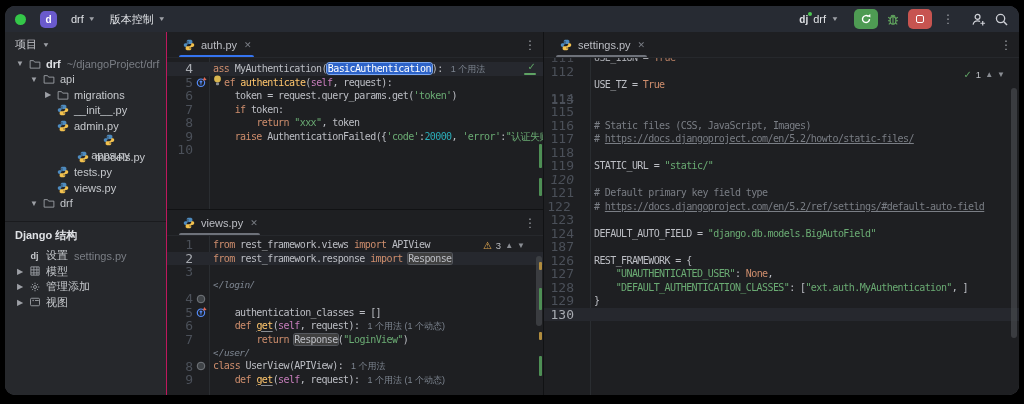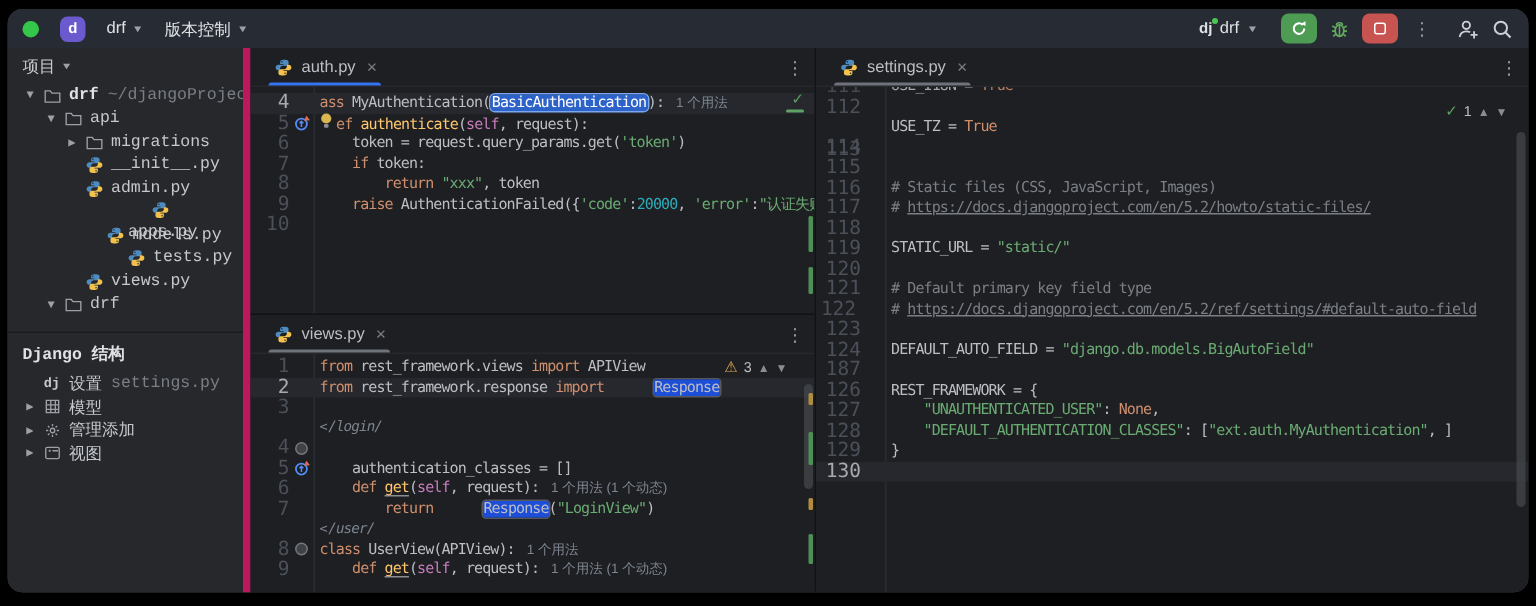--- a/index.html
+++ b/index.html
@@ -24,22 +24,22 @@
               background:#4cc652; }
   .sqbtn { width:24px; height:20px; border-radius:5px; display:flex; align-items:center; justify-content:center; }
   .run-btn { background:#4e9b53; }
   .stop-btn { background:#c75450; }
   .stop-in { width:8px; height:8px; border:1.5px solid #fff; border-radius:2px; }
   .ghosticon { color:#ced0d6; display:flex; align-items:center; }
   .dots3 { color:#9da0a6; font-size:12px; letter-spacing:1px; padding:0 2px; }
 
   
   .main { display:flex; height:calc(100% - 26px); }
-  .sidebar { width:162px; background:#26282c; border-right:5px solid #be185d; display:flex;
-             flex-direction:column; color:#bcbec4; font-size:11px; overflow:hidden;font-family:Liberation Mono, monospace;}
+  .sidebar { width:162px; background:#26282c; border-right:1px solid #be185d; display:flex;
+             flex-direction:column; color:#bcbec4; font-size:11px; overflow:hidden;}
   .panel-head { height:24px; display:flex; align-items:center; gap:5px; padding:0 10px; color:#c9cbd0; }
   .tree { flex:0 0 auto; padding-bottom:6px; }
   .trow { height:15.5px; display:flex; align-items:center; white-space:nowrap; cursor:default; }
   .tchev { width:14px; text-align:center; color:#9da0a6; font-size:8px; flex:0 0 14px;}
   .ticon { width:15px; display:flex; justify-content:center; margin-right:4px; flex:0 0 15px;}
   .tlabel { color:#c5c8cc; }
   .tlabel.bold { font-weight:bold; color:#dfe1e5; }
   .tsuffix { color:#7a7e85; margin-left:6px; }
   .dj-sep { border-top:1px solid #1a1b1e; margin-top:4px; }
   .dj-title { height:26px; display:flex; align-items:center; padding:0 10px; font-weight:bold; color:#dfe1e5; }
@@ -75,21 +75,21 @@
   .tk-pl { color:#bcbec4; }
   .tk-str { color:#6aab73; }
   .tk-num { color:#2aacb8; }
   .tk-self { color:#c77dbb; }
   .tk-fn { color:#ffc66d; }
   .tk-fnu { color:#ffc66d; text-decoration:underline; text-underline-offset:2px; text-decoration-color:#8a8d93; }
   .tk-cm { color:#7a7e85; }
   .tk-link { color:#7a7e85; text-decoration:underline; }
   .tk-inlay { color:#7d8590; font-size:9px; letter-spacing:0; font-family:"Liberation Sans",sans-serif; margin-left:8px; }
   .tk-sel { background:#2d63c9; color:#fff; border-radius:3px; box-shadow:0 0 0 1px #7ba7f0; padding:0 1px; }
-  .tk-hlid { background:#1d4ed8; border-radius:2px; box-shadow:0 0 0 1px #55585e;margin-left:28px; }
+  .tk-hlid { background:#404040; border-radius:2px; box-shadow:0 0 0 1px #55585e; }
   .urlrow .uic { color:#7d8590; font-size:9px; margin-right:1px; }
   .urlrow .upath { color:#7d8590; font-style:italic; font-size:9.5px; }
 
   
   .inspect { position:absolute; display:flex; align-items:center; gap:4px; font-size:9.5px;
              font-family:"Liberation Sans",sans-serif; letter-spacing:0; color:#bcbec4; z-index:3; }
   .ok { color:#5fa364; font-size:10px; }
   .warn { color:#e0a64e; font-size:10px; }
   .nav { color:#8a8d93; font-size:8px; }
   .okbar { position:absolute; width:12px; height:2px; background:#5fa364; border-radius:1px; z-index:3;}
@@ -220,21 +220,21 @@
             </div>
             <div class="trow" style="padding-left: 50px; justify-content: center;">
               <span class="ticon">
                 <svg width="12" height="12" viewBox="0 0 16 16">
                   <path fill="#4e8bbf" d="M7.9 1C6.3 1 5 1.6 5 3v1.9h3v.6H3.6C2.2 5.5 1 6.4 1 8s1.1 2.5 2.5 2.5H5V8.9c0-1.4 1.2-2.4 2.6-2.4h3c1.1 0 1.9-.9 1.9-2V3c0-1.3-1.3-2-2.9-2zM6.6 2.2c.4 0 .7.3.7.7s-.3.7-.7.7-.7-.3-.7-.7.3-.7.7-.7z"></path>
                   <path fill="#f2c14e" d="M8.1 15c1.6 0 2.9-.6 2.9-2v-1.9H8v-.6h4.4c1.4 0 2.6-.9 2.6-2.5S13.9 5.5 12.5 5.5H11v1.6c0 1.4-1.2 2.4-2.6 2.4h-3c-1.1 0-1.9.9-1.9 2V13c0 1.3 1.3 2 2.9 2zm1.3-1.2c-.4 0-.7-.3-.7-.7s.3-.7.7-.7.7.3.7.7-.3.7-.7.7z"></path>
                 </svg>
               </span>
               <span class="tlabel">models.py</span>
             </div>
-            <div class="trow" style="padding-left: 78px;">
+            <div class="trow" style="padding-left: 50px;">
               <span class="ticon">
                 <svg width="12" height="12" viewBox="0 0 16 16">
                   <path fill="#4e8bbf" d="M7.9 1C6.3 1 5 1.6 5 3v1.9h3v.6H3.6C2.2 5.5 1 6.4 1 8s1.1 2.5 2.5 2.5H5V8.9c0-1.4 1.2-2.4 2.6-2.4h3c1.1 0 1.9-.9 1.9-2V3c0-1.3-1.3-2-2.9-2zM6.6 2.2c.4 0 .7.3.7.7s-.3.7-.7.7-.7-.3-.7-.7.3-.7.7-.7z"></path>
                   <path fill="#f2c14e" d="M8.1 15c1.6 0 2.9-.6 2.9-2v-1.9H8v-.6h4.4c1.4 0 2.6-.9 2.6-2.5S13.9 5.5 12.5 5.5H11v1.6c0 1.4-1.2 2.4-2.6 2.4h-3c-1.1 0-1.9.9-1.9 2V13c0 1.3 1.3 2 2.9 2zm1.3-1.2c-.4 0-.7-.3-.7-.7s.3-.7.7-.7.7.3.7.7-.3.7-.7.7z"></path>
                 </svg>
               </span>
               <span class="tlabel">tests.py</span>
             </div>
             <div class="trow" style="padding-left: 50px;">
               <span class="ticon">
@@ -414,21 +414,21 @@
             <div class="vthumb" style="top:30px; height:250px; right:2px"></div>
           <div class="crow clip"><span class="ln" style="flex-basis: 30px;">111</span><span class="gica"></span><span class="ctext"><span class="tk-pl">USE_I18N = </span><span class="tk-kw">True</span></span></div>
               <div class="crow"><span class="ln" style="flex-basis: 30px;">112</span><span class="gica"></span><span class="ctext"></span></div>
               <div class="crow"><span class="ln" style="flex-basis: 30px; margin-top: 29px;">113</span><span class="gica"></span><span class="ctext"><span class="tk-pl">USE_TZ = </span><span class="tk-kw">True</span></span></div>
               <div class="crow"><span class="ln" style="flex-basis: 30px;">114</span><span class="gica"></span><span class="ctext"></span></div>
               <div class="crow"><span class="ln" style="flex-basis: 30px;">115</span><span class="gica"></span><span class="ctext"></span></div>
               <div class="crow"><span class="ln" style="flex-basis: 30px;">116</span><span class="gica"></span><span class="ctext"><span class="tk-cm"># Static files (CSS, JavaScript, Images)</span></span></div>
               <div class="crow"><span class="ln" style="flex-basis: 30px;">117</span><span class="gica"></span><span class="ctext"><span class="tk-cm"># </span><span class="tk-link">https://docs.djangoproject.com/en/5.2/howto/static-files/</span></span></div>
               <div class="crow"><span class="ln" style="flex-basis: 30px;">118</span><span class="gica"></span><span class="ctext"></span></div>
               <div class="crow"><span class="ln" style="flex-basis: 30px;">119</span><span class="gica"></span><span class="ctext"><span class="tk-pl">STATIC_URL = </span><span class="tk-str">"static/"</span></span></div>
-              <div class="crow"><span class="ln" style="flex-basis: 30px;">120</span><span class="gica"></span><span class="ctext"></span></div>
+              <div class="crow"><span class="ln" style="flex-basis: 30px; font-style: italic;">120</span><span class="gica"></span><span class="ctext"></span></div>
               <div class="crow"><span class="ln" style="flex-basis: 30px;">121</span><span class="gica"></span><span class="ctext"><span class="tk-cm"># Default primary key field type</span></span></div>
               <div class="crow"><span class="ln" style="flex-basis: 30px; text-align: center;">122</span><span class="gica"></span><span class="ctext"><span class="tk-cm"># </span><span class="tk-link">https://docs.djangoproject.com/en/5.2/ref/settings/#default-auto-field</span></span></div>
               <div class="crow"><span class="ln" style="flex-basis: 30px;">123</span><span class="gica"></span><span class="ctext"></span></div>
               <div class="crow"><span class="ln" style="flex-basis: 30px;">124</span><span class="gica"></span><span class="ctext"><span class="tk-pl">DEFAULT_AUTO_FIELD = </span><span class="tk-str">"django.db.models.BigAutoField"</span></span></div>
               <div class="crow"><span class="ln" style="flex-basis: 30px;">187</span><span class="gica"></span><span class="ctext"></span></div>
               <div class="crow"><span class="ln" style="flex-basis: 30px;">126</span><span class="gica"></span><span class="ctext"><span class="tk-pl">REST_FRAMEWORK = {</span></span></div>
               <div class="crow"><span class="ln" style="flex-basis: 30px;">127</span><span class="gica"></span><span class="ctext"><span class="tk-pl">    </span><span class="tk-str">"UNAUTHENTICATED_USER"</span><span class="tk-pl">: </span><span class="tk-kw">None</span><span class="tk-pl">,</span></span></div>
               <div class="crow"><span class="ln" style="flex-basis: 30px;">128</span><span class="gica"></span><span class="ctext"><span class="tk-pl">    </span><span class="tk-str">"DEFAULT_AUTHENTICATION_CLASSES"</span><span class="tk-pl">: [</span><span class="tk-str">"ext.auth.MyAuthentication"</span><span class="tk-pl">, ]</span></span></div>
               <div class="crow"><span class="ln" style="flex-basis: 30px;">129</span><span class="gica"></span><span class="ctext"><span class="tk-pl">}</span></span></div>
               <div class="crow cur"><span class="ln" style="flex-basis: 30px;">130</span><span class="gica"></span><span class="ctext"></span></div>

